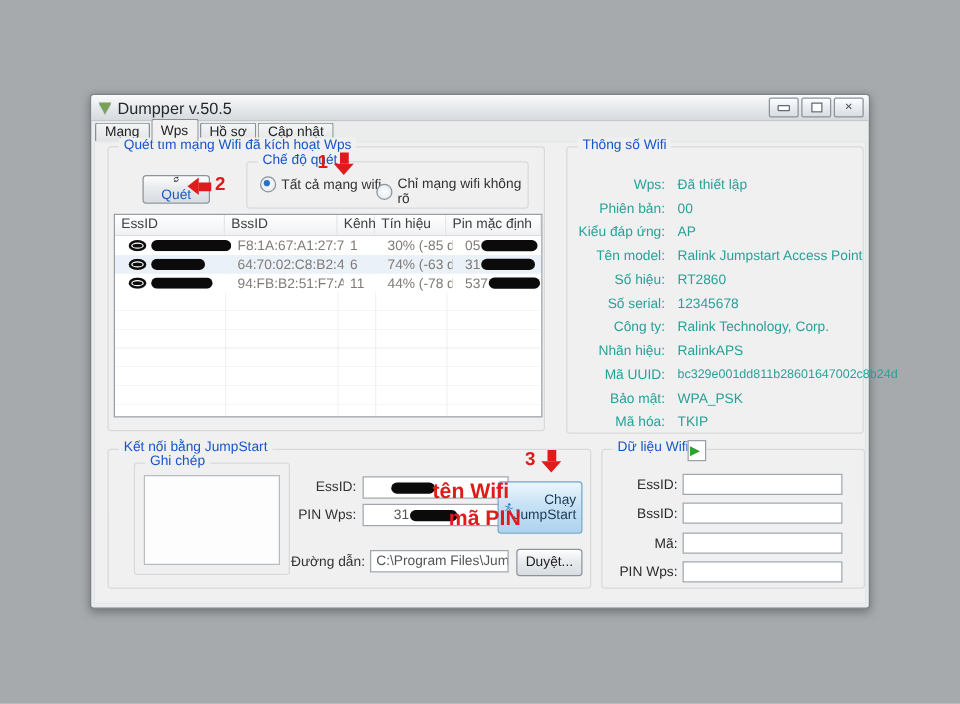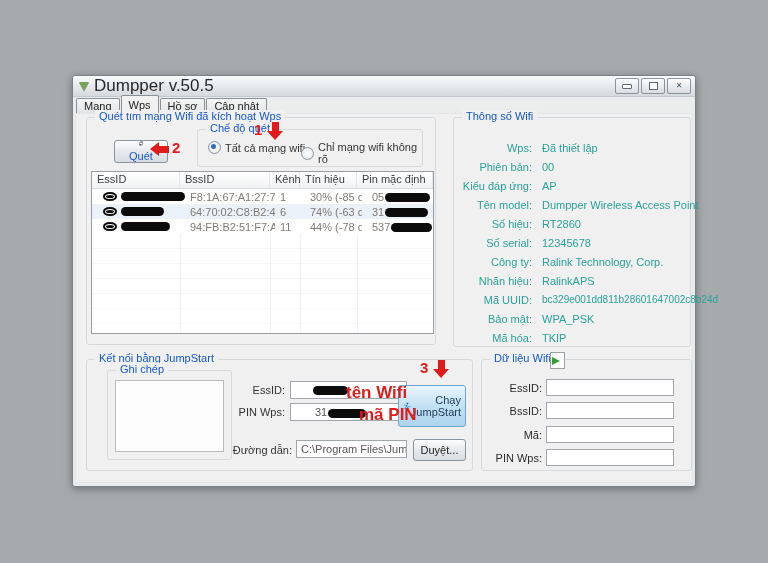--- a/index.html
+++ b/index.html
@@ -17,21 +17,21 @@
   }
   
   .titlebar{
     position:absolute;left:0;top:0;right:0;height:20px;
     background:linear-gradient(#f9fafb,#d5dade);
     border-bottom:1px solid #c2c8cd;border-radius:3px 3px 0 0;
     display:flex;align-items:center;padding:0 4px;
   }
   .app-logo{width:0;height:0;border-left:5px solid transparent;border-right:5px solid transparent;
     border-top:9px solid #79a257;margin:0 5px 0 2px;filter:drop-shadow(0 1px 0 #9aa);}
-  .title-text{color:#26292c;font-size:17px;}
+  .title-text{color:#26292c;font-size:13px;}
   .win-controls{margin-left:auto;display:flex;gap:2px;}
   .win-btn{width:22px;height:14px;border:1px solid #8b949c;border-radius:2px;
     background:linear-gradient(#fcfdfe,#d8dde2);display:flex;align-items:center;justify-content:center;
     color:#4a545c;font-size:8px;line-height:1;cursor:default;}
   .glyph-min{width:8px;height:3px;border:1px solid #5f6a73;border-radius:1px;background:#fff;}
   .glyph-max{width:7px;height:6px;border:1px solid #5f6a73;background:#fff;}
   
   .tabstrip{position:absolute;left:3px;top:21px;height:16px;display:flex;align-items:flex-end;justify-content:flex-end;}
   .tab{
     height:14px;padding:0 7px;margin-right:1px;display:flex;align-items:center;
@@ -257,21 +257,21 @@
       <div class="info-row">
           <span class="info-label">Phiên bản:</span>
           <span class="info-value">00</span>
         </div>
       <div class="info-row">
           <span class="info-label">Kiểu đáp ứng:</span>
           <span class="info-value">AP</span>
         </div>
       <div class="info-row">
           <span class="info-label">Tên model:</span>
-          <span class="info-value">Dumpper Wireless Access Point</span>
+          <span class="info-value">Ralink Jumpstart Access Point</span>
         </div>
       <div class="info-row">
           <span class="info-label">Số hiệu:</span>
           <span class="info-value">RT2860</span>
         </div>
       <div class="info-row">
           <span class="info-label">Số serial:</span>
           <span class="info-value">12345678</span>
         </div>
       <div class="info-row">

